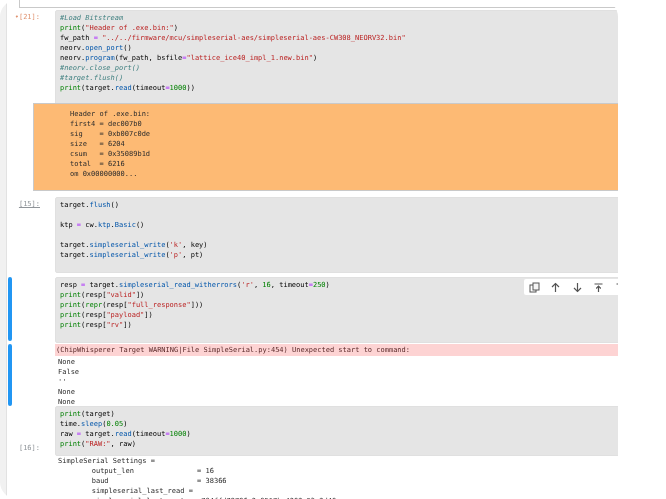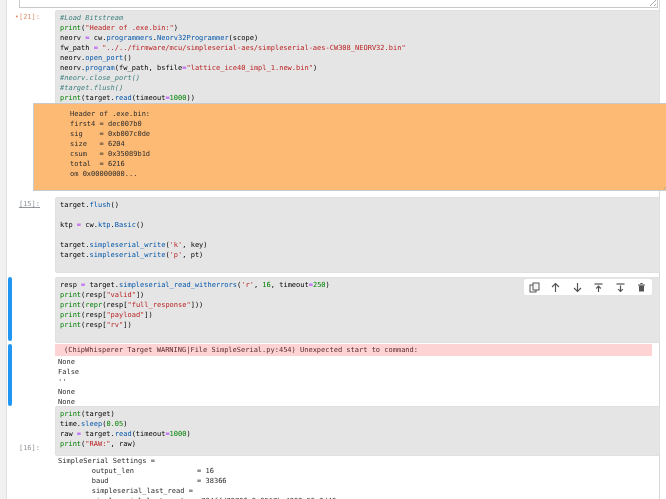--- a/index.html
+++ b/index.html
@@ -1,17 +1,17 @@
 <!DOCTYPE html>
 <html><head>
 <meta charset="utf-8">
 <style>
   html,body{margin:0;padding:0;background:#ffffff;}
-  #nb{position:relative;width:666px;height:499px;overflow:hidden;background:#ffffff;
-      font-family:"DejaVu Sans Mono","Liberation Mono",monospace;font-size:7px;color:#000;}
+  #nb{position:relative;width:618px;height:499px;overflow:hidden;background:#ffffff;
+      font-family:"DejaVu Sans Mono","Liberation Mono",monospace;font-size:7px;color:#000;border-radius:17px;}
   
   .left-gutter{position:absolute;left:0;top:0;width:6px;height:499px;background:#f1f1f1;border-right:1px solid #e2e2e2;}
   .right-line{position:absolute;left:659px;top:0;width:1px;height:499px;background:#d8d8d8;}
   
   .top-box{position:absolute;left:19px;top:-4px;width:637px;height:10px;background:#fff;
            border:1px solid #c9c9c9;}
   
   .out-box{position:absolute;left:33px;top:103px;width:637px;height:86px;background:#fdba74;
            border:1px solid #c9c9c9;}
   .grip{position:absolute;right:1px;bottom:1px;width:9px;height:9px;
@@ -28,21 +28,21 @@
   .tk-cm{color:#408080;font-style:italic}
   .tk-st{color:#ba2121}
   .tk-bi{color:#008000}
   .tk-pr{color:#0055aa}
   .tk-nb{color:#008000}
   .tk-op{color:#aa22ff}
   
   pre.out{margin:0;white-space:pre;line-height:10px;color:#2b2b2b;}
   .out21{position:absolute;left:0;top:0;padding:5px 4px 0 36px;}
   .stderr{position:absolute;left:55px;top:344px;width:597px;height:12px;line-height:12px;
-          background:#fdd3d3;color:#5b2a2a;white-space:pre;padding-left:9px;box-sizing:border-box;}
+          background:#fdd3d3;color:#5b2a2a;white-space:pre;padding-left:1px;box-sizing:border-box;}
   .stdout17{position:absolute;left:58px;top:357px;}
   .stdout16{position:absolute;left:58px;top:456px;}
   
   .bar{position:absolute;left:8px;width:4px;background:#2196f3;border-radius:2px;cursor:pointer;}
   
   .cell-toolbar{position:absolute;left:524px;top:279px;width:128px;height:16px;background:#ffffff;
                 border-radius:2px;display:flex;align-items:center;justify-content:space-between;
                 padding:0 4px;box-sizing:border-box;}
   .tb-btn{width:13px;height:13px;display:flex;align-items:center;justify-content:center;cursor:pointer;}
   .tb-btn svg{display:block;}
@@ -56,21 +56,20 @@
   <div class="right-line"></div>
 
   <div class="top-box">
     <div class="grip"></div>
   </div>
 
   <div class="prompt mod" style="top:12px;">•[21]:</div>
   <div class="editor" style="top:10px;height:90px;">
       <div class="cl"><span class="tk-cm">#Load Bitstream</span></div>
       <div class="cl"><span class="tk-bi">print</span><span class="tk-pl">(</span><span class="tk-st">"Header of .exe.bin:"</span><span class="tk-pl">)</span></div>
-      <div class="cl"><span class="tk-pl">neorv </span><span class="tk-op">=</span><span class="tk-pl"> cw.</span><span class="tk-pr">programmers</span><span class="tk-pl">.</span><span class="tk-pr">Neorv32Programmer</span><span class="tk-pl">(scope)</span></div>
       <div class="cl"><span class="tk-pl">fw_path </span><span class="tk-op">=</span><span class="tk-pl"> </span><span class="tk-st">"../../firmware/mcu/simpleserial-aes/simpleserial-aes-CW308_NEORV32.bin"</span></div>
       <div class="cl"><span class="tk-pl">neorv.</span><span class="tk-pr">open_port</span><span class="tk-pl">()</span></div>
       <div class="cl"><span class="tk-pl">neorv.</span><span class="tk-pr">program</span><span class="tk-pl">(fw_path, bsfile</span><span class="tk-op">=</span><span class="tk-st">"lattice_ice40_impl_1.new.bin"</span><span class="tk-pl">)</span></div>
       <div class="cl"><span class="tk-cm">#neorv.close_port()</span></div>
       <div class="cl"><span class="tk-cm">#target.flush()</span></div>
       <div class="cl"><span class="tk-bi">print</span><span class="tk-pl">(target.</span><span class="tk-pr">read</span><span class="tk-pl">(timeout</span><span class="tk-op">=</span><span class="tk-nb">1000</span><span class="tk-pl">))</span></div>
     </div>
   <div class="out-box">
     <pre class="out out21">Header of .exe.bin:
 first4 = dec007b0

